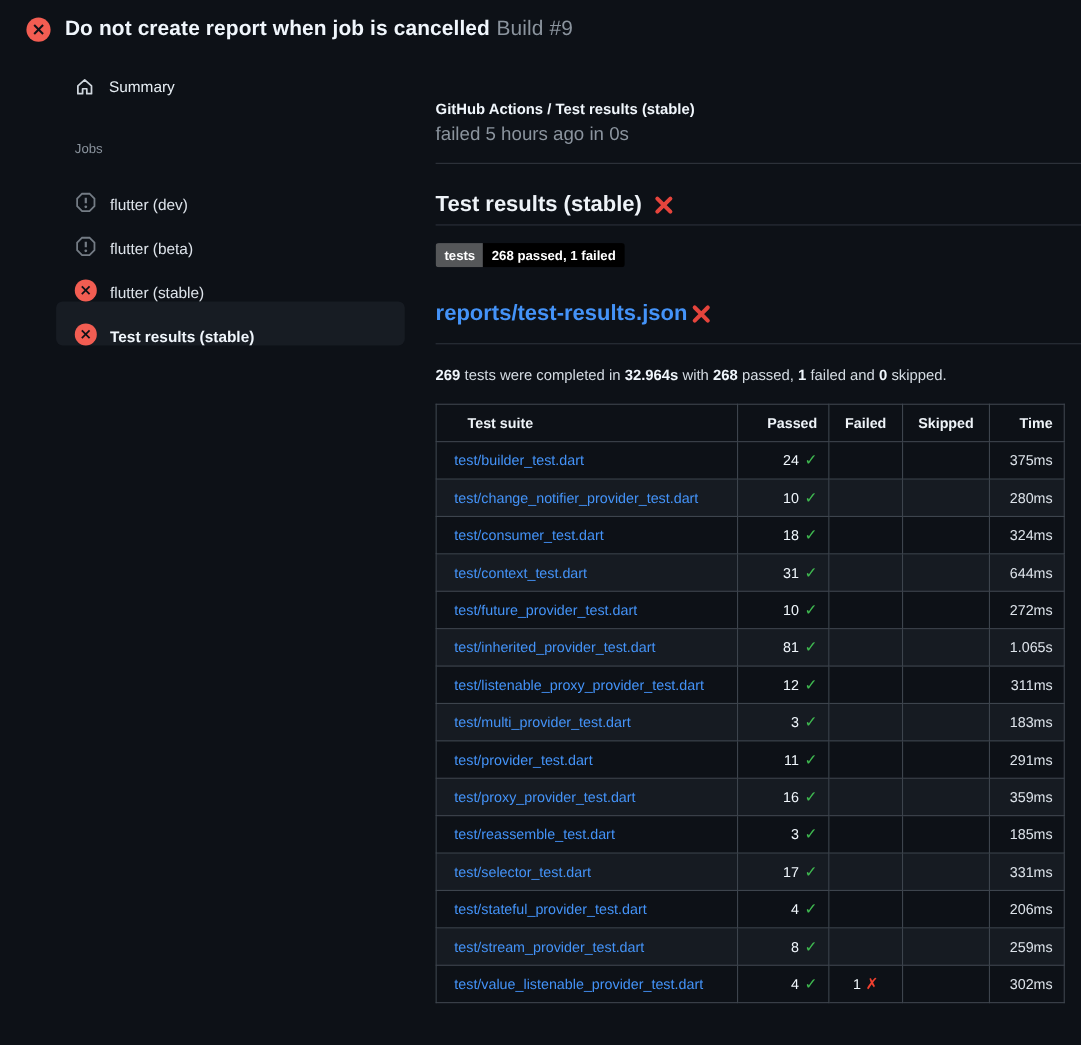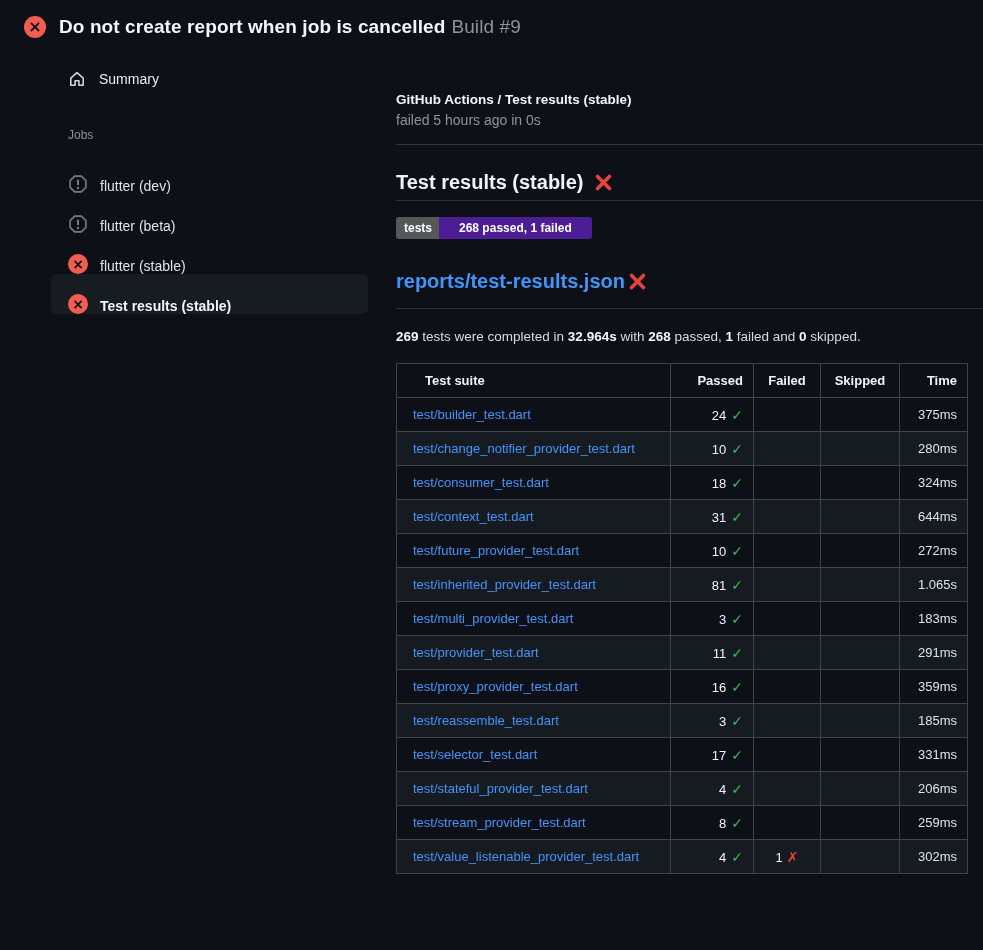--- a/index.html
+++ b/index.html
@@ -35,32 +35,32 @@
     border-radius:6px; cursor:pointer;
   }
   .side-item .job-label { font-size:14px; color:#dde3ea; }
   .side-item.selected { background:#171c23; }
   .side-item.selected .job-label { font-weight:700; color:#f0f6fc; }
   .octagon { width:20px; height:20px; flex:none; display:inline-flex; }
 
   
   .content { position:absolute; left:396px; top:0; width:587px; }
   .crumb { margin-top:92px; font-size:13.5px; font-weight:700; color:#f0f6fc; }
-  .status-line { margin-top:5px; font-size:14px; color:#8b949e; }
+  .status-line { margin-top:5px; font-size:17px; color:#8b949e; }
   .rule { border:none; border-top:1px solid #30363d; margin-top:16px; }
   .sec-title {
     margin-top:26px; font-size:20px; font-weight:700; color:#eef3f8;
     display:flex; align-items:center; gap:11px;
     padding-bottom:6px; border-bottom:1px solid #2b313a;
   }
   .x-glyph { display:inline-flex; flex:none; }
   .badge { display:inline-flex; margin-top:16px; font-size:12px; font-weight:600;
            border-radius:3px; overflow:hidden; line-height:1; }
   .badge-l { background:#555759; color:#fff; padding:5px 7px 5px 8px; }
-  .badge-r { background:#4c1d95; color:#fff; padding:5px 20px; }
+  .badge-r { background:#000000; color:#fff; padding:5px 8px; }
   .report-title {
     margin-top:31px; font-size:20px; font-weight:700;
     display:flex; align-items:center; gap:3px;
     padding-bottom:15px; border-bottom:1px solid #2b313a;
   }
   .report-title a { color:#4493f8; text-decoration:none; cursor:pointer; }
   .summary-line { margin-top:20px; font-size:13.5px; color:#d5dce3; }
   .summary-line b { color:#f0f6fc; }
 
   
@@ -206,20 +206,27 @@
           <td>272ms</td>
         </tr>
         <tr>
           <td><a class="suite-link" href="#">test/inherited_provider_test.dart</a></td>
           <td><span class="cell-val">81</span><span class="check">✓</span></td>
           <td></td>
           <td></td>
           <td>1.065s</td>
         </tr>
         <tr>
+          <td><a class="suite-link" href="#">test/listenable_proxy_provider_test.dart</a></td>
+          <td><span class="cell-val">12</span><span class="check">✓</span></td>
+          <td></td>
+          <td></td>
+          <td>311ms</td>
+        </tr>
+        <tr>
           <td><a class="suite-link" href="#">test/multi_provider_test.dart</a></td>
           <td><span class="cell-val">3</span><span class="check">✓</span></td>
           <td></td>
           <td></td>
           <td>183ms</td>
         </tr>
         <tr>
           <td><a class="suite-link" href="#">test/provider_test.dart</a></td>
           <td><span class="cell-val">11</span><span class="check">✓</span></td>
           <td></td>

